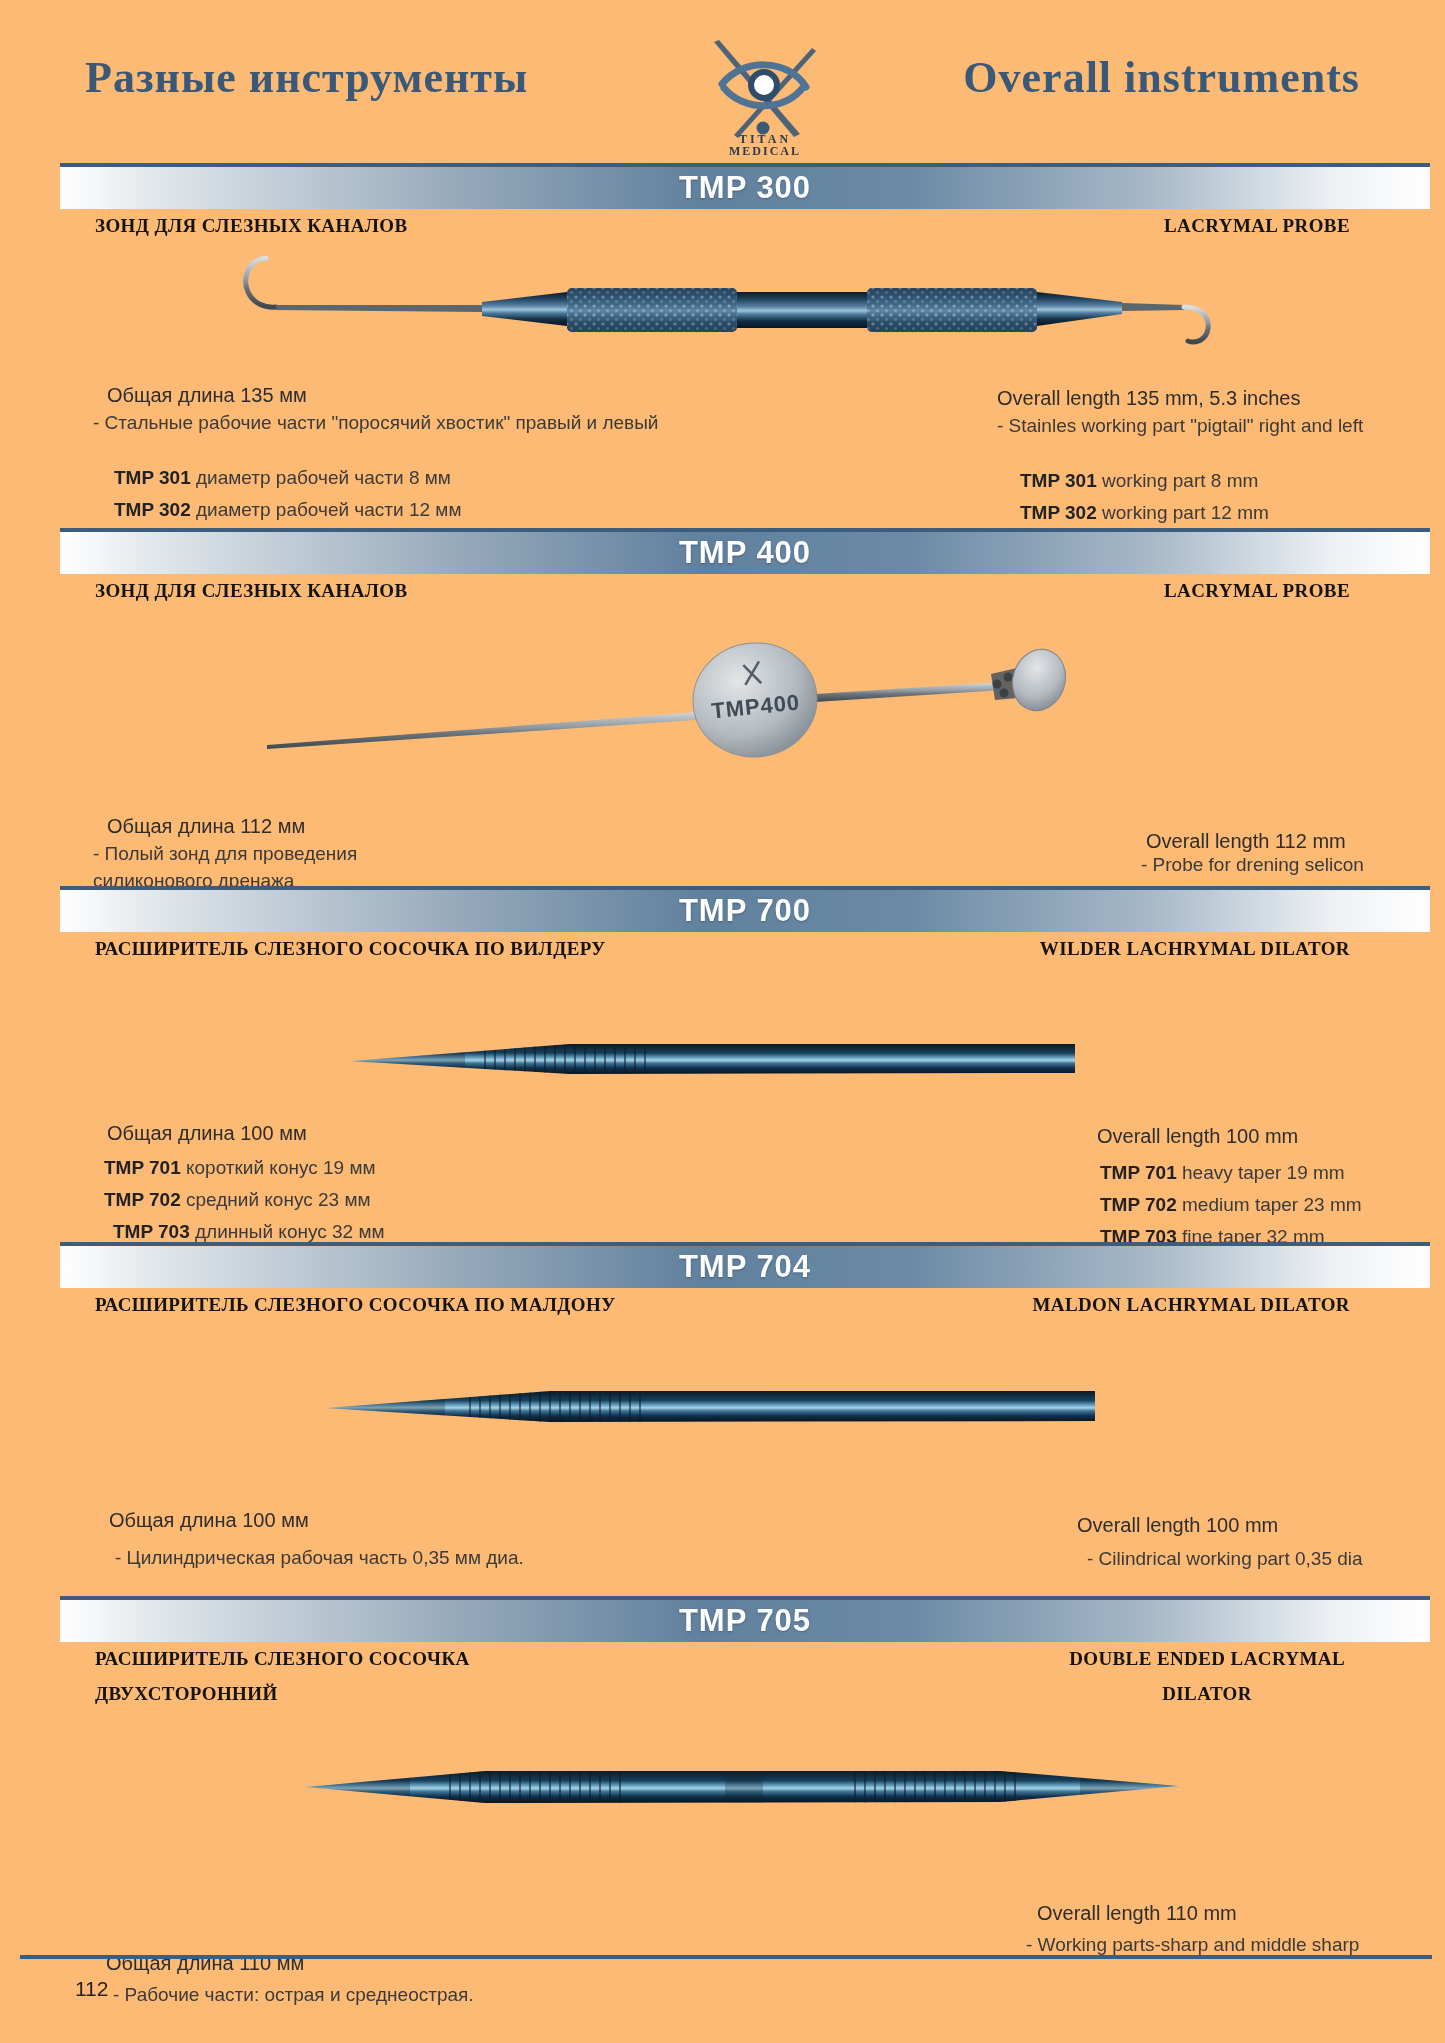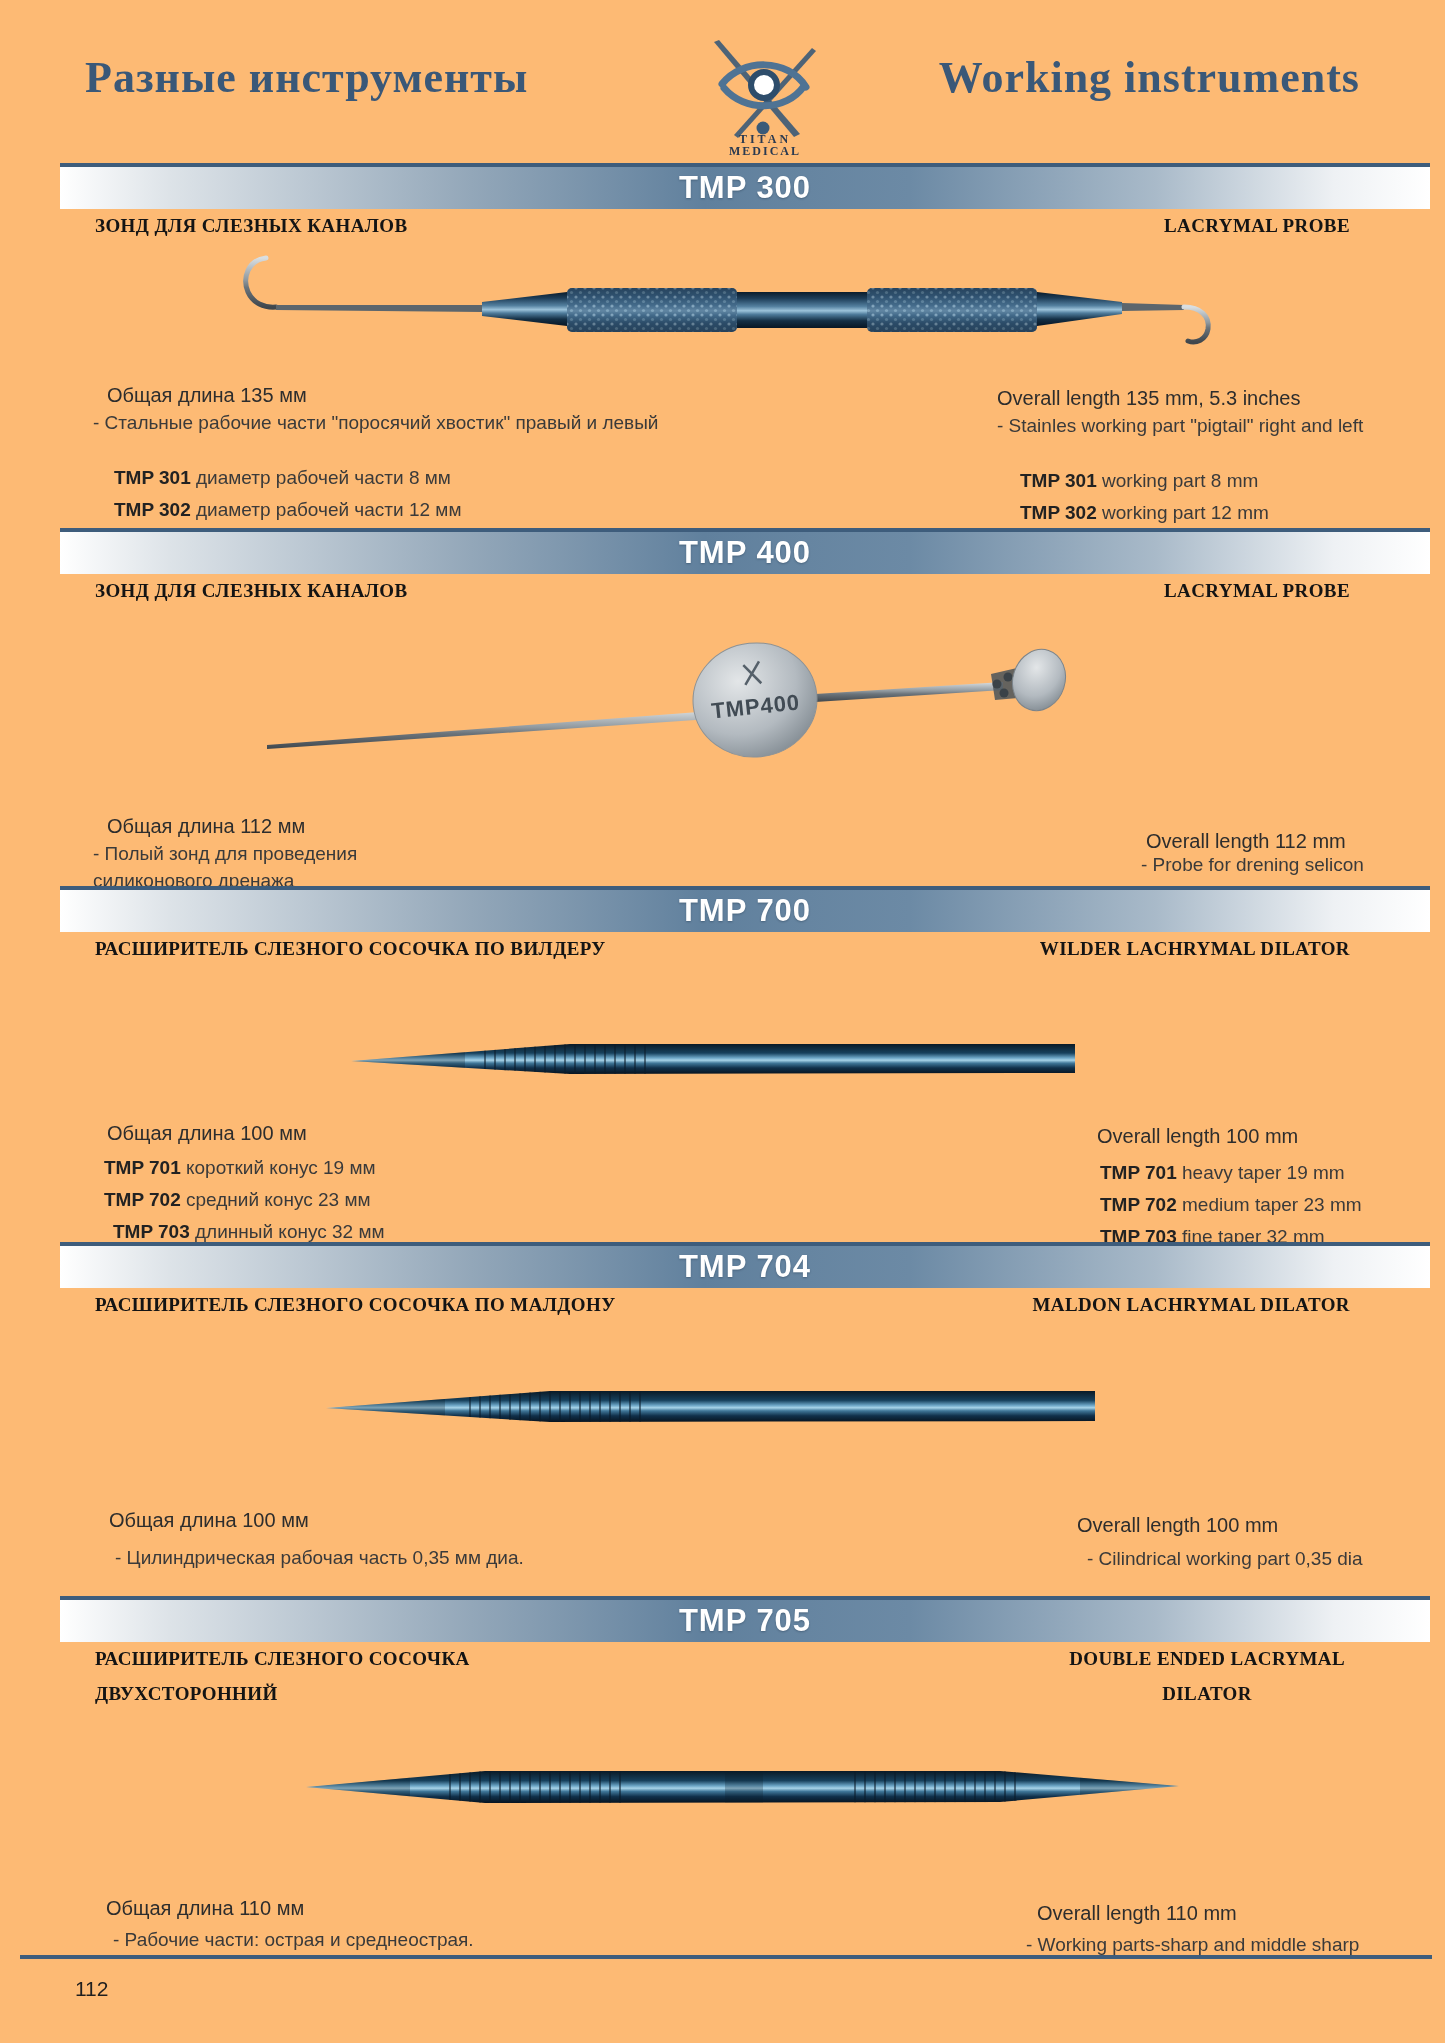--- a/index.html
+++ b/index.html
@@ -32,21 +32,21 @@
 
   .footer-rule { left:20px; width:1412px; height:4px; background:#3e5d7c; top:1955px; }
   .page-num { left:75px; top:1977px; font-size:21px; color:#1f1f1f; }
 </style>
 </head>
 <body>
 
 <div class="page">
 
   <div class="abs hdr-title" style="left:85px; top:52px;">Разные инструменты</div>
-  <div class="abs hdr-title" style="right:85px; top:52px;">Working instruments</div>
+  <div class="abs hdr-title" style="right:85px; top:52px;">Overall instruments</div>
 
   <svg class="abs" style="left:700px; top:38px;" width="130" height="118" viewBox="0 0 130 118">
     <defs>
       <linearGradient id="gTita" x1="0" y1="0" x2="0" y2="1">
         <stop offset="0" stop-color="#0b1c2b"></stop>
           <stop offset=".18" stop-color="#1d3d58"></stop>
         <stop offset=".40" stop-color="#54809f"></stop>
           <stop offset=".52" stop-color="#9cc3da"></stop>
         <stop offset=".62" stop-color="#4f7c9c"></stop>
           <stop offset=".80" stop-color="#142f45"></stop>
@@ -292,21 +292,21 @@
       <path d="M6,25 L185,9 L700,9 L879,24 L700,40 L185,41 Z" fill="url(#gRod)"></path>
       <g clip-path="url(#c705)">
         <path d="M150,0V46M160,0V46M170,0V46M180,0V46M190,0V46M200,0V46M210,0V46M220,0V46M230,0V46M240,0V46M250,0V46M260,0V46M270,0V46M280,0V46M290,0V46M300,0V46M310,0V46M320,0V46" stroke="#0b1c2b" stroke-width="2" opacity=".55"></path>
         <path d="M555,0V46M565,0V46M575,0V46M585,0V46M595,0V46M605,0V46M615,0V46M625,0V46M635,0V46M645,0V46M655,0V46M665,0V46M675,0V46M685,0V46M695,0V46M705,0V46M715,0V46" stroke="#0b1c2b" stroke-width="2" opacity=".55"></path>
         <rect x="425" y="0" width="38" height="46" fill="#0a1a26" opacity=".25"></rect>
         <polygon points="6,25 110,15 110,37 6,26" fill="#08141d" opacity=".25"></polygon>
         <polygon points="879,24 780,15 780,36 879,25" fill="#08141d" opacity=".25"></polygon>
       </g>
     </svg>
 
-    <div class="abs" style="left:106px; top:1888px;">
+    <div class="abs" style="left:106px; top:1943px;">
       <div class="spec-h">Общая длина 110 мм</div>
       <div class="spec-line" style="margin-top:8px; margin-left:7px;">- Рабочие части: острая и среднеострая.</div>
     </div>
     <div class="abs" style="left:1026px; top:1893px;">
       <div class="spec-h" style="margin-left:11px;">Overall length 110 mm</div>
       <div class="spec-line" style="margin-top:8px;">- Working parts-sharp and middle sharp</div>
     </div>
   </div>
 
   <div class="abs footer-rule"></div>

